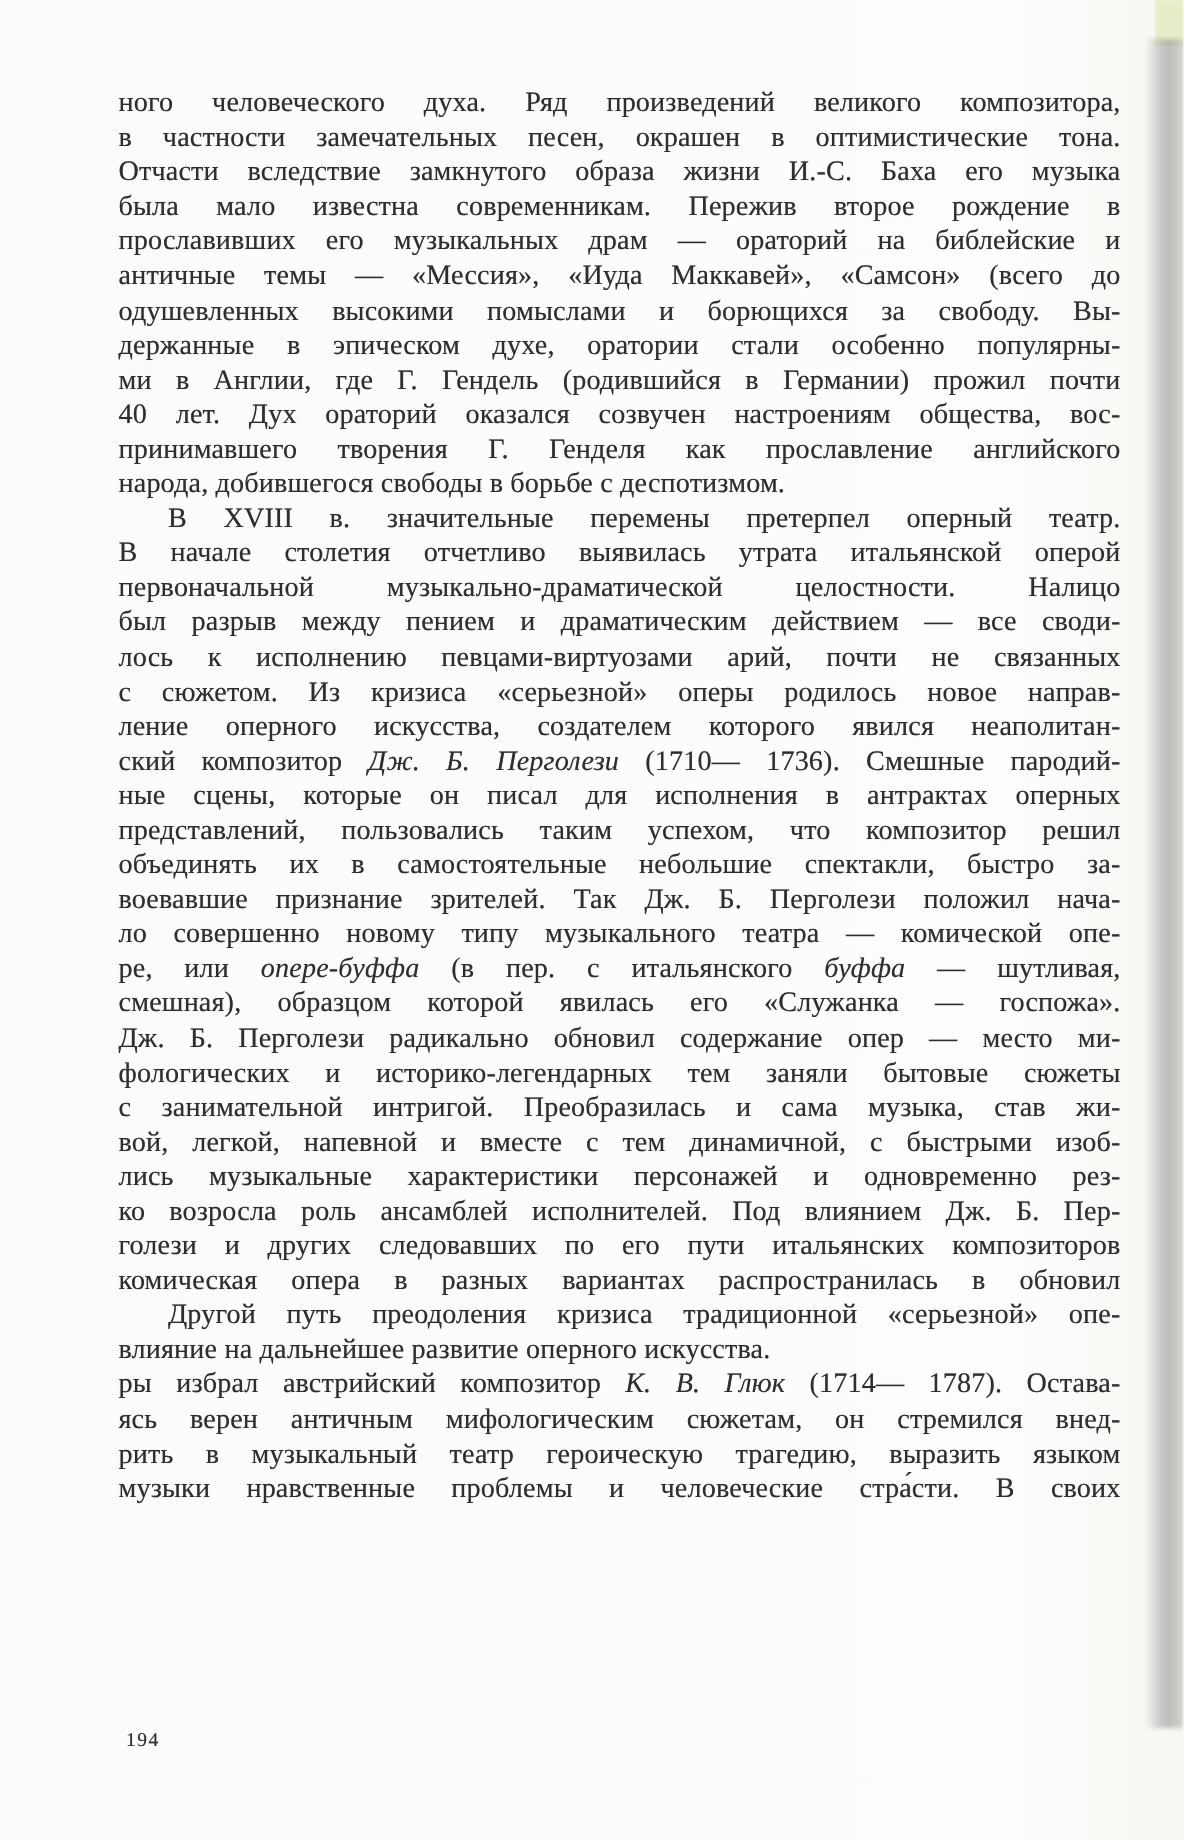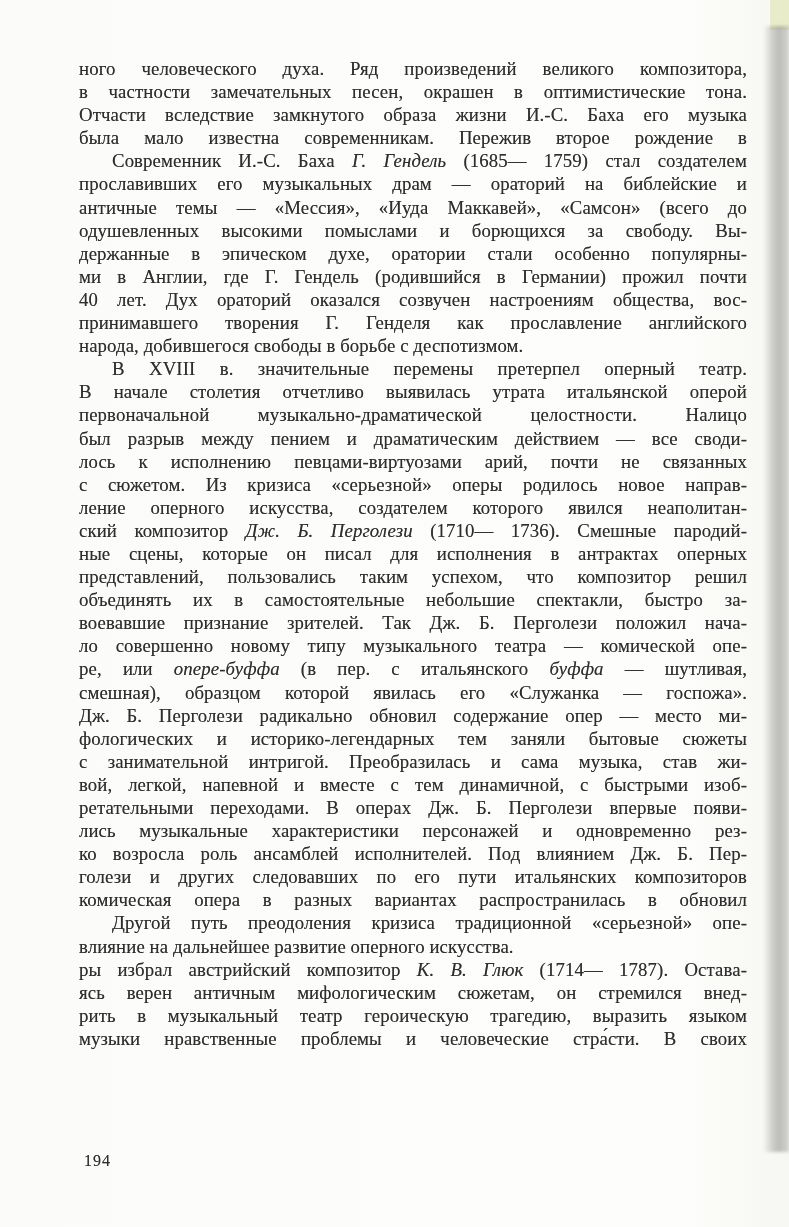--- a/index.html
+++ b/index.html
@@ -41,38 +41,37 @@
   .line{
     height:23.1px;
     text-align:justify;
     text-align-last:justify;
   }
   .line.ind{text-indent:33px;}
   .line.end{text-align-last:left;}
   .it{font-style:italic;}
   .page-number{
     position:absolute;left:84px;top:1152px;
-    font-size:16px;color:var(--ink);
+    font-size:13px;color:var(--ink);
     letter-spacing:1px;
     text-shadow:0 0 0.45px rgba(46,46,46,0.55);
     text-align:center;
   }
 </style>
 </head>
 <body>
 
 <div class="page">
   <div class="edge-tint"></div>
   <div class="edge-shadow"></div>
   <div class="text-block">
       <div class="line"><span>ного человеческого духа. Ряд произведений великого композитора,</span></div>
       <div class="line"><span>в частности замечательных песен, окрашен в оптимистические тона.</span></div>
       <div class="line"><span>Отчасти вследствие замкнутого образа жизни И.-С. Баха его музыка</span></div>
       <div class="line"><span>была мало известна современникам. Пережив второе рождение в</span></div>
-      <div class="line ind"><span>Современник И.-С. Баха </span><span class="it">Г. Гендель</span><span> (1685— 1759) стал создателем</span></div>
       <div class="line"><span>прославивших его музыкальных драм — ораторий на библейские и</span></div>
       <div class="line"><span>античные темы — «Мессия», «Иуда Маккавей», «Самсон» (всего до</span></div>
       <div class="line"><span>одушевленных высокими помыслами и борющихся за свободу. Вы-</span></div>
       <div class="line"><span>держанные в эпическом духе, оратории стали особенно популярны-</span></div>
       <div class="line"><span>ми в Англии, где Г. Гендель (родившийся в Германии) прожил почти</span></div>
       <div class="line"><span>40 лет. Дух ораторий оказался созвучен настроениям общества, вос-</span></div>
       <div class="line"><span>принимавшего творения Г. Генделя как прославление английского</span></div>
       <div class="line end"><span>народа, добившегося свободы в борьбе с деспотизмом.</span></div>
       <div class="line ind"><span>В XVIII в. значительные перемены претерпел оперный театр.</span></div>
       <div class="line"><span>В начале столетия отчетливо выявилась утрата итальянской оперой</span></div>
@@ -86,21 +85,20 @@
       <div class="line"><span>представлений, пользовались таким успехом, что композитор решил</span></div>
       <div class="line"><span>объединять их в самостоятельные небольшие спектакли, быстро за-</span></div>
       <div class="line"><span>воевавшие признание зрителей. Так Дж. Б. Перголези положил нача-</span></div>
       <div class="line"><span>ло совершенно новому типу музыкального театра — комической опе-</span></div>
       <div class="line"><span>ре, или </span><span class="it">опере-буффа</span><span> (в пер. с итальянского </span><span class="it">буффа</span><span> — шутливая,</span></div>
       <div class="line"><span>смешная), образцом которой явилась его «Служанка — госпожа».</span></div>
       <div class="line"><span>Дж. Б. Перголези радикально обновил содержание опер — место ми-</span></div>
       <div class="line"><span>фологических и историко-легендарных тем заняли бытовые сюжеты</span></div>
       <div class="line"><span>с занимательной интригой. Преобразилась и сама музыка, став жи-</span></div>
       <div class="line"><span>вой, легкой, напевной и вместе с тем динамичной, с быстрыми изоб-</span></div>
-      <div class="line"><span>ретательными переходами. В операх Дж. Б. Перголези впервые появи-</span></div>
       <div class="line"><span>лись музыкальные характеристики персонажей и одновременно рез-</span></div>
       <div class="line"><span>ко возросла роль ансамблей исполнителей. Под влиянием Дж. Б. Пер-</span></div>
       <div class="line"><span>голези и других следовавших по его пути итальянских композиторов</span></div>
       <div class="line"><span>комическая опера в разных вариантах распространилась в обновил</span></div>
       <div class="line ind"><span>Другой путь преодоления кризиса традиционной «серьезной» опе-</span></div>
       <div class="line end"><span>влияние на дальнейшее развитие оперного искусства.</span></div>
       <div class="line"><span>ры избрал австрийский композитор </span><span class="it">К. В. Глюк</span><span> (1714— 1787). Остава-</span></div>
       <div class="line"><span>ясь верен античным мифологическим сюжетам, он стремился внед-</span></div>
       <div class="line"><span>рить в музыкальный театр героическую трагедию, выразить языком</span></div>
       <div class="line"><span>музыки нравственные проблемы и человеческие стра́сти. В своих</span></div>

